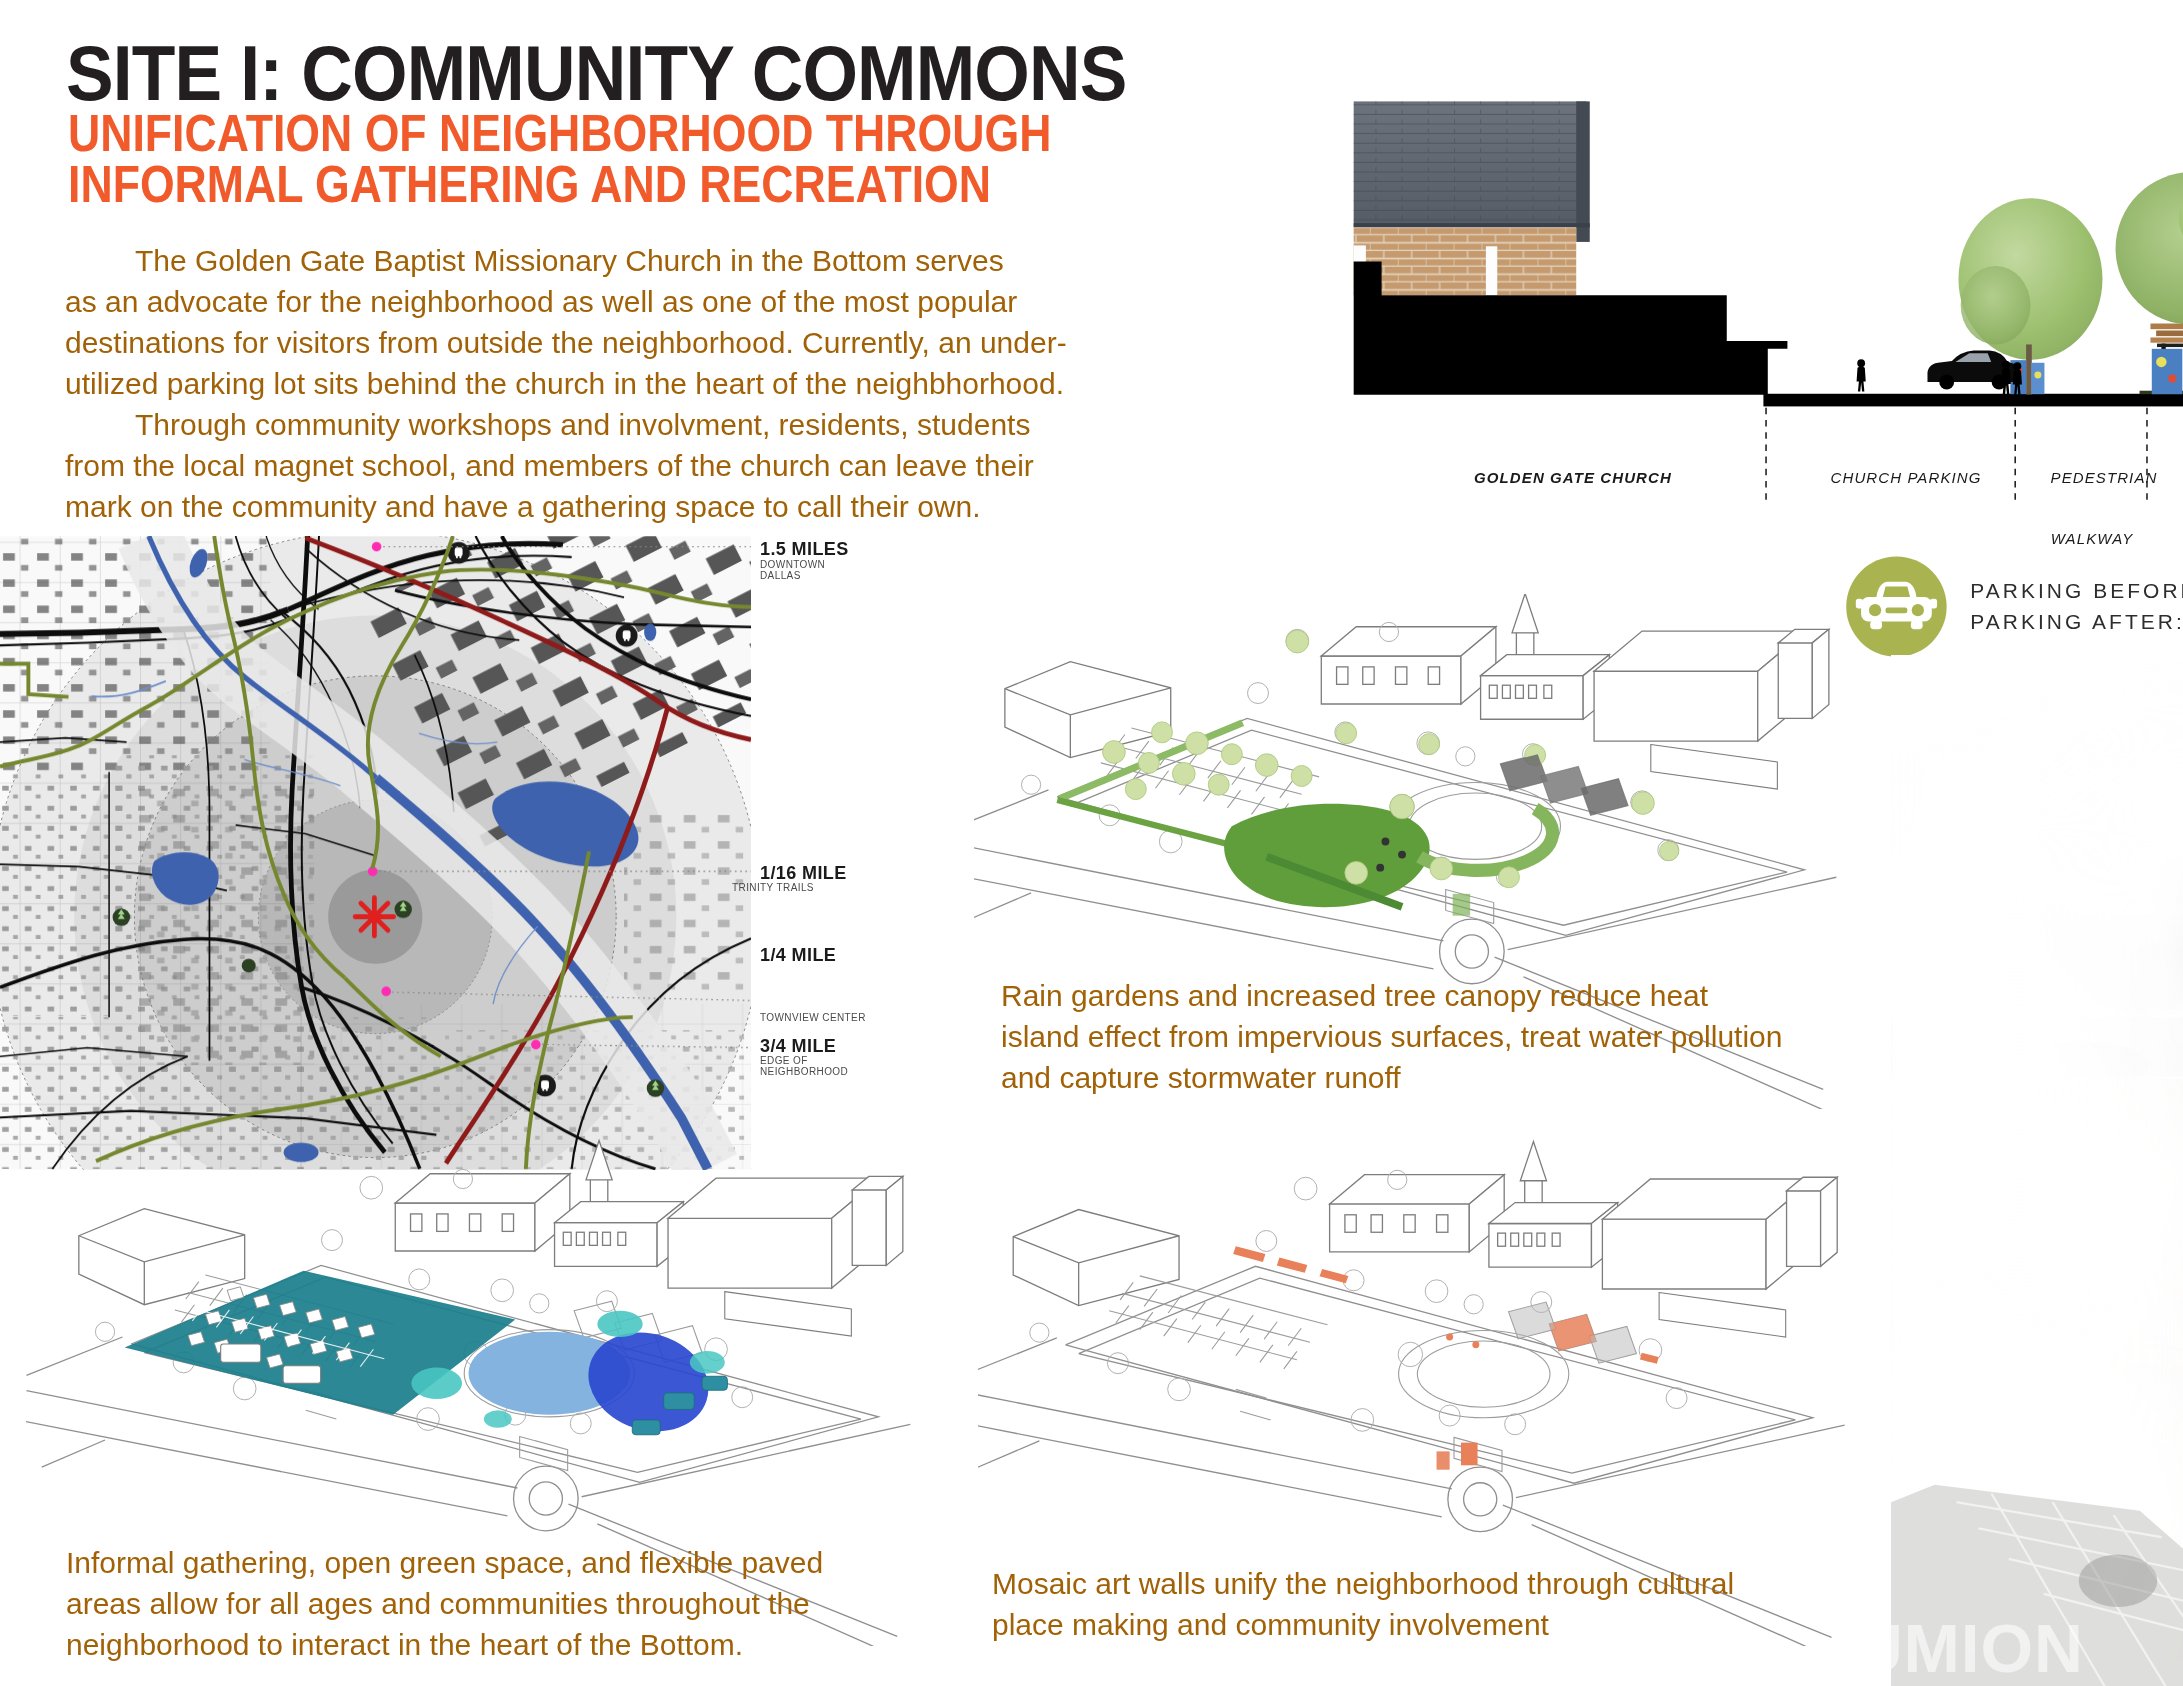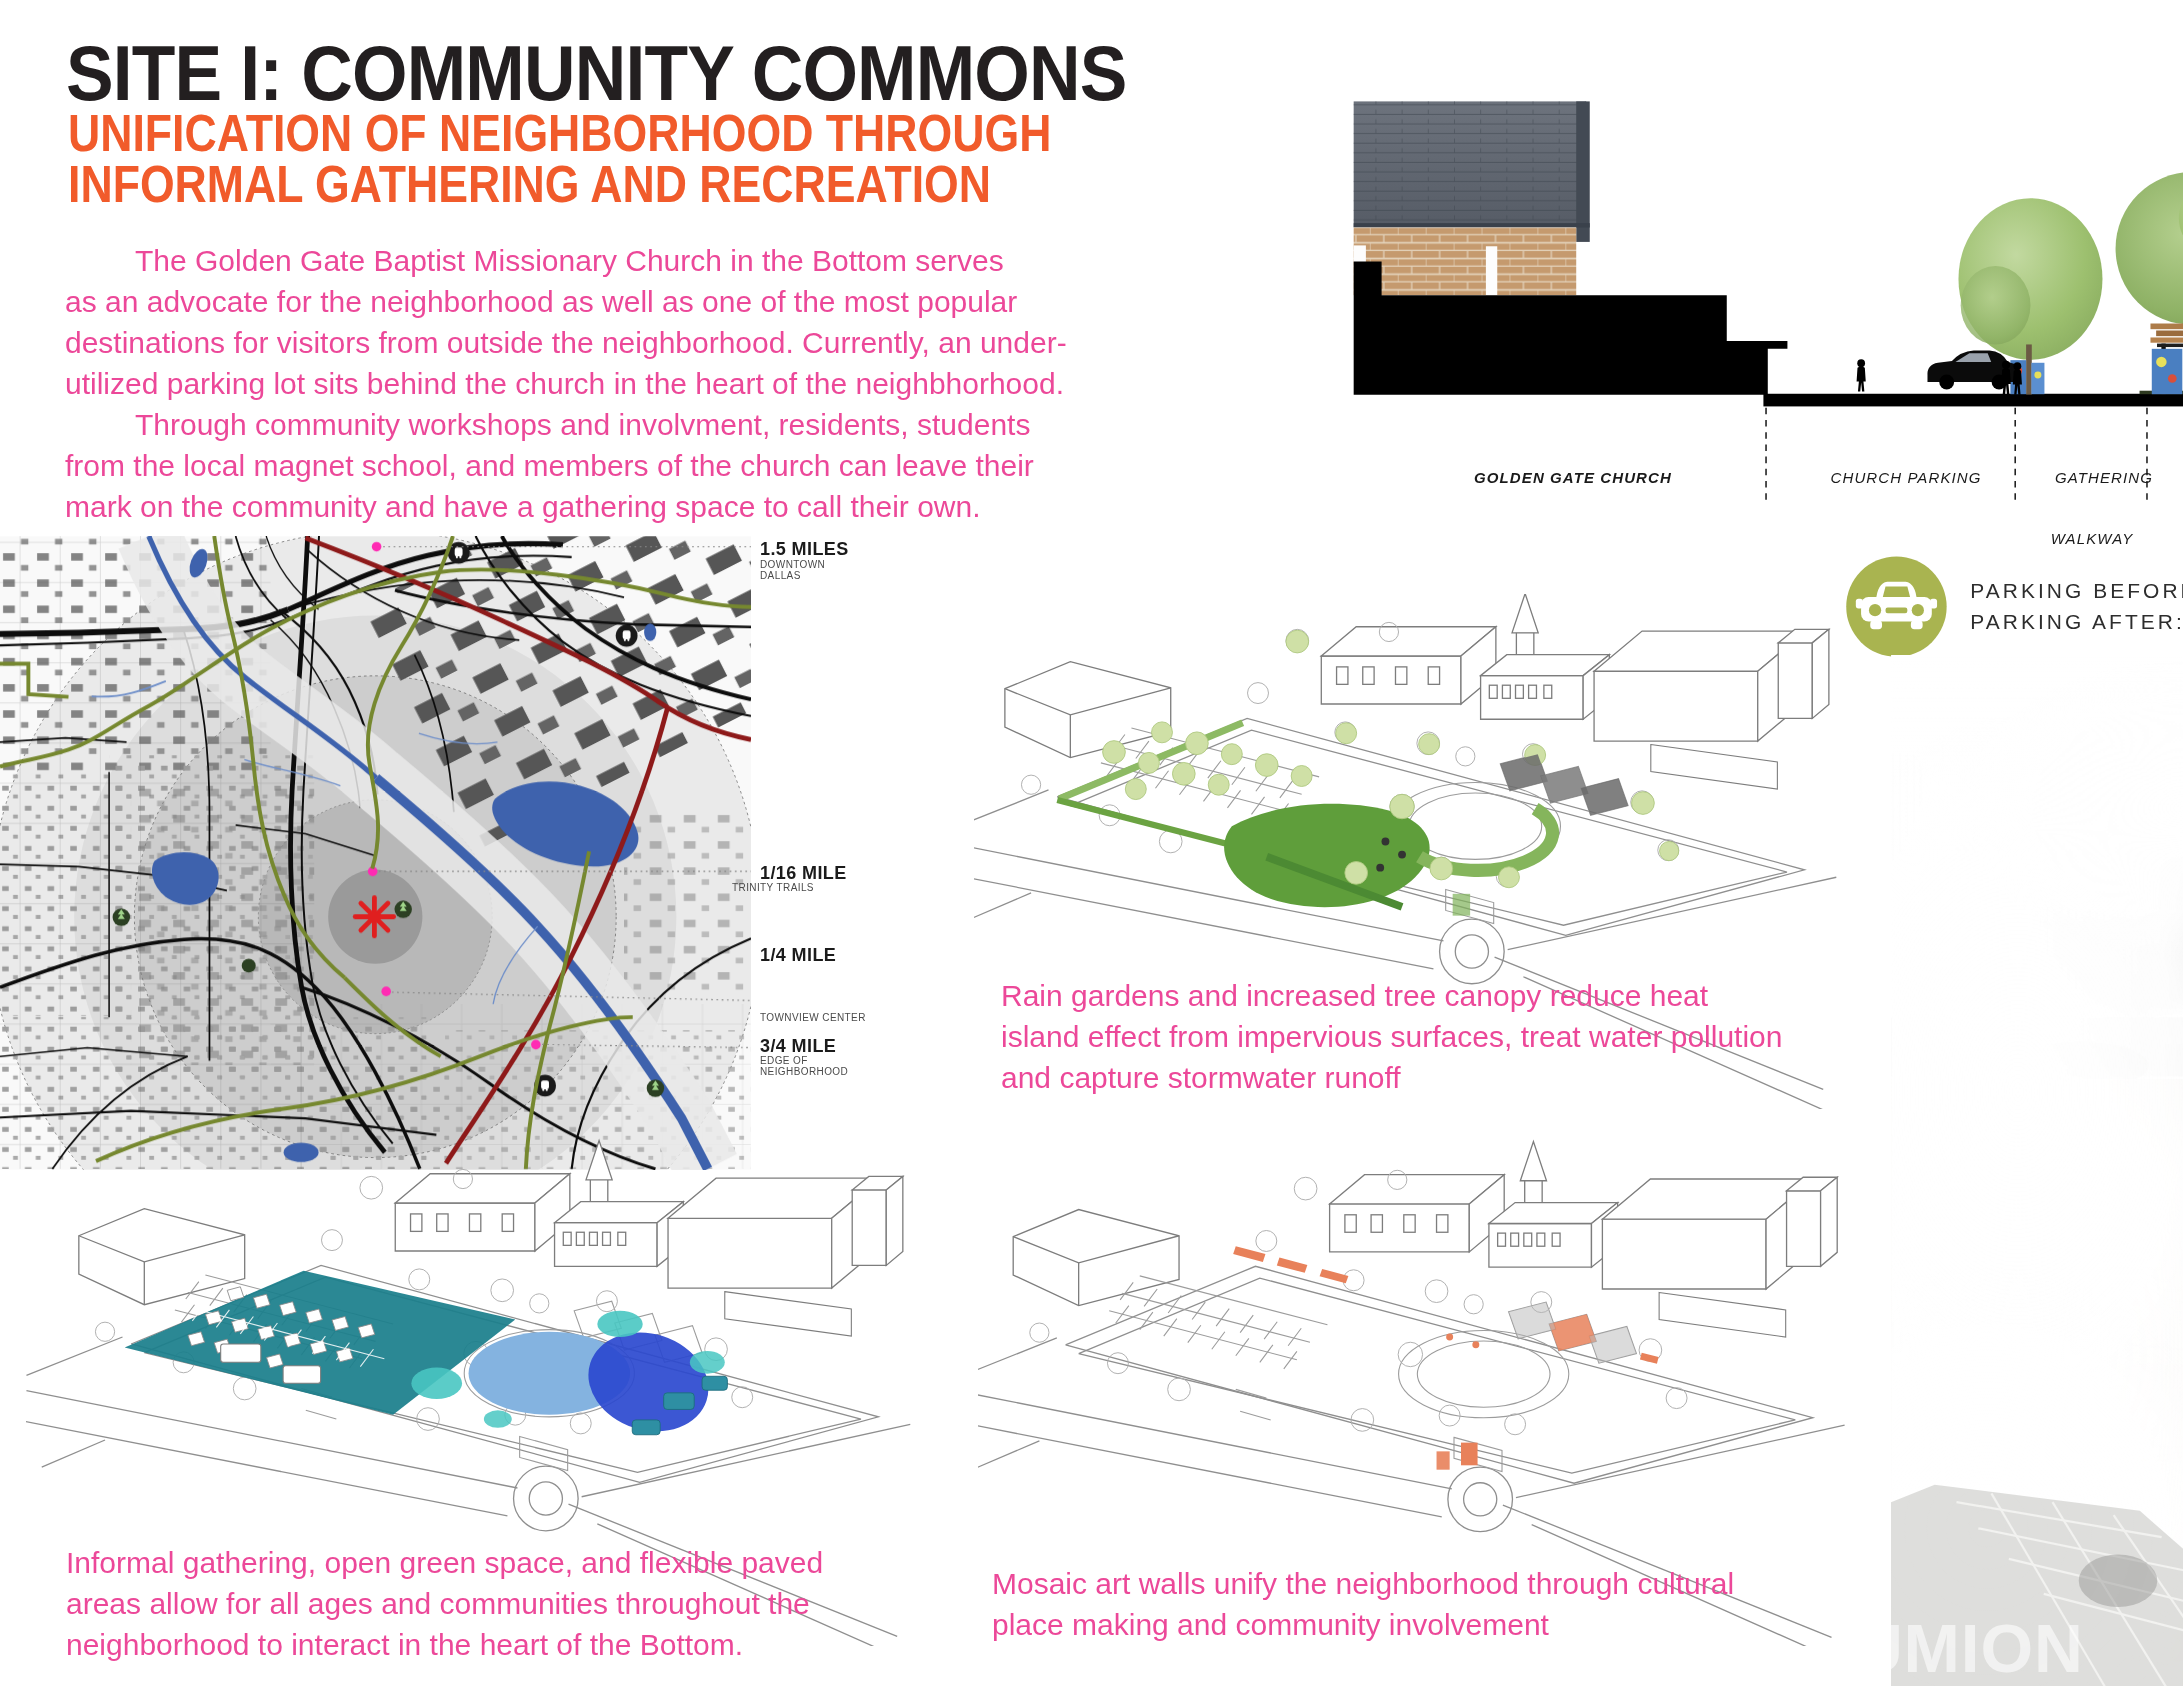--- a/index.html
+++ b/index.html
@@ -1,17 +1,17 @@
 <!DOCTYPE html>
 <html style="font-size:7px"><head>
 <meta charset="utf-8">
 <style>
 html,body{margin:0;padding:0;width:3457px;height:1687px;background:#ffffff;font-family:"Liberation Sans",sans-serif;overflow:hidden;position:relative}
 .abs{position:absolute}
-.cap{font-size:30px;line-height:41px;color:#ec4899;letter-spacing:0px}
+.cap{font-size:30px;line-height:41px;color:#a16207;letter-spacing:0px}
 .slab{font-style:italic;font-size:15px;color:#1a1a1a;letter-spacing:1.1px;white-space:nowrap}
 .mlabel-b{font-weight:bold;font-size:18px;color:#1b1b1b;letter-spacing:0.4px}
 .mlabel{font-size:10px;color:#4a4a4a;letter-spacing:0.4px}
 </style>
 </head>
 <body>
 
 <div class="abs" style="left:66px;top:34px;font-size:78px;line-height:78px;font-weight:bold;color:#231f20;letter-spacing:-0.9px;white-space:nowrap;transform:scaleX(0.915);transform-origin:left top">SITE I: COMMUNITY COMMONS</div>
 
 <div class="abs" style="left:68px;top:108px;font-size:51px;font-weight:bold;color:#f15b2b;line-height:51px;white-space:nowrap;transform:scaleX(0.875);transform-origin:left top">UNIFICATION OF NEIGHBORHOOD THROUGH<br>INFORMAL GATHERING AND RECREATION</div>
@@ -271,21 +271,21 @@
       <line x1="6526" y1="940" x2="6526" y2="1150"></line>
       <line x1="6811" y1="945" x2="6811" y2="1155"></line>
       <line x1="7412" y1="940" x2="7412" y2="1150"></line>
 </g>
 </svg>
 
 <div class="abs slab" style="left:1573px;top:469px;font-weight:bold;transform:translateX(-50%)">GOLDEN GATE CHURCH</div>
 
 <div class="abs slab" style="left:1906px;top:469px;transform:translateX(-50%)">CHURCH PARKING</div>
 
-<div class="abs slab" style="left:2104px;top:469px;transform:translateX(-50%)">GATHERING</div>
+<div class="abs slab" style="left:2104px;top:469px;transform:translateX(-50%)">PEDESTRIAN</div>
 <div class="abs slab" style="left:2092px;top:530px;transform:translateX(-50%)">WALKWAY</div>
 
 <svg class="abs" style="left:1834px;top:541px" width="1623" height="140" viewBox="4200 1240 3717 320">
 
 <g>
 <circle cx="4343" cy="1390" r="115" fill="#a9b450"></circle>
 <path d="M4296,1378 Q4299,1336 4322,1333 L4364,1333 Q4387,1336 4390,1378 Z" fill="#fff"></path>
 <path d="M4311,1371 L4318,1344 L4368,1344 L4375,1371 Z" fill="#a9b450"></path>
 <rect x="4262" y="1368" width="162" height="56" rx="17" fill="#fff"></rect>
 <rect x="4250" y="1372" width="16" height="22" rx="6" fill="#fff"></rect>

